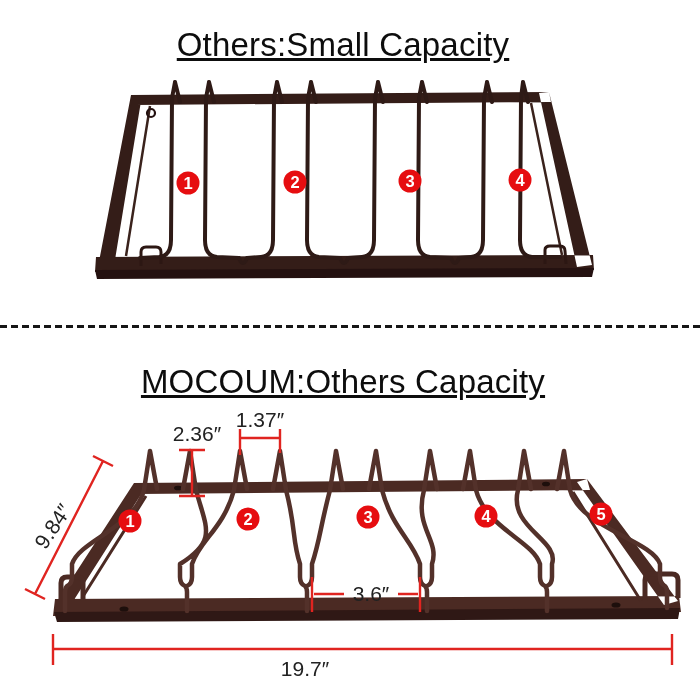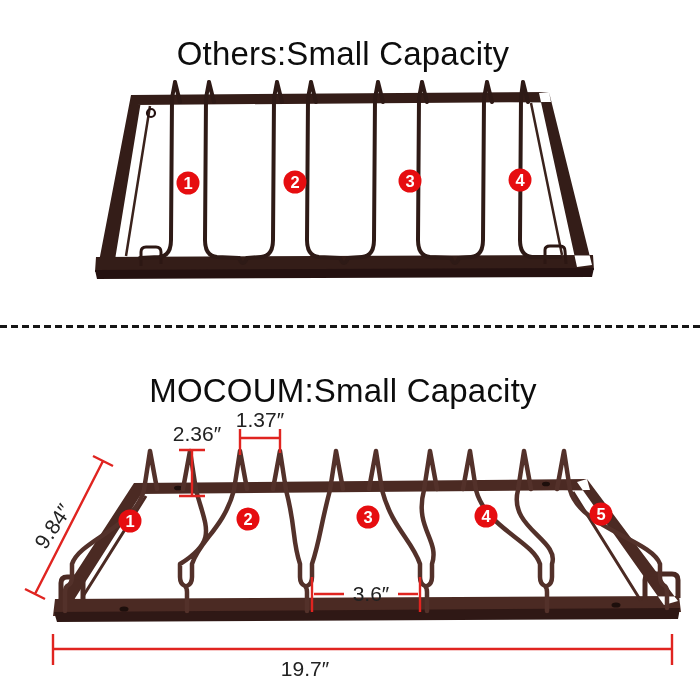--- a/index.html
+++ b/index.html
@@ -2,22 +2,23 @@
 <html><head>
 <meta charset="utf-8">
 <style>
   html,body{margin:0;padding:0;}
   body{
     width:700px;height:700px;position:relative;background:#ffffff;
     font-family:"Liberation Sans","DejaVu Sans",sans-serif;overflow:hidden;
   }
   .title{
     position:absolute;left:0;right:14px;text-align:center;
-    font-size:33px;line-height:1;color:#0d0d0d;font-weight:400;margin:16px;
+    font-size:33px;line-height:1;color:#0d0d0d;font-weight:400;margin:7px;
     letter-spacing:0.2px;
+    text-decoration:underline;
   }
   #top-title{top:21px;}
   #bottom-title{top:358px;}
   .rack-svg{position:absolute;left:0;display:block;}
   #top-rack-svg{top:70px;height:220px;width:700px;}
   #bottom-rack-svg{top:395px;height:295px;width:700px;}
   #divider{
     position:absolute;left:0;top:325px;width:700px;height:3px;
     background:repeating-linear-gradient(90deg,#161616 0 7px,transparent 7px 11px);
   }
@@ -68,21 +69,21 @@
     <text class="marker-num" x="410" y="187" text-anchor="middle">3</text>
   </g>
   <g>
     <circle cx="520" cy="180" r="11.5" fill="#e60d10"></circle>
     <text class="marker-num" x="520" y="186" text-anchor="middle">4</text>
   </g>
 </svg>
 
 <div id="divider"></div>
 
-<h2 id="bottom-title" class="title">MOCOUM:Small Capacity</h2>
+<h2 id="bottom-title" class="title">MOCOUM:Others Capacity</h2>
 
 <svg id="bottom-rack-svg" class="rack-svg" viewBox="0 395 700 295">
   <g>
     <path fill="#4b2a23" d="
       M134,483 L587,479 L590,490 L137,494 Z
       M134,483 L147,485 L72,603 L58,600 Z
       M587,479 L577,482 L664,605 L678,601 Z
       M55,599 L679,596 L681,612 L53,616 Z"></path>
     <path fill="#2f1815" d="M54,612 L680,608 L678,619 L57,622 Z"></path>
     <path stroke="#4b2a23" stroke-width="3" fill="none" d="M146,496 L82,598 M573,492 L641,601"></path>

